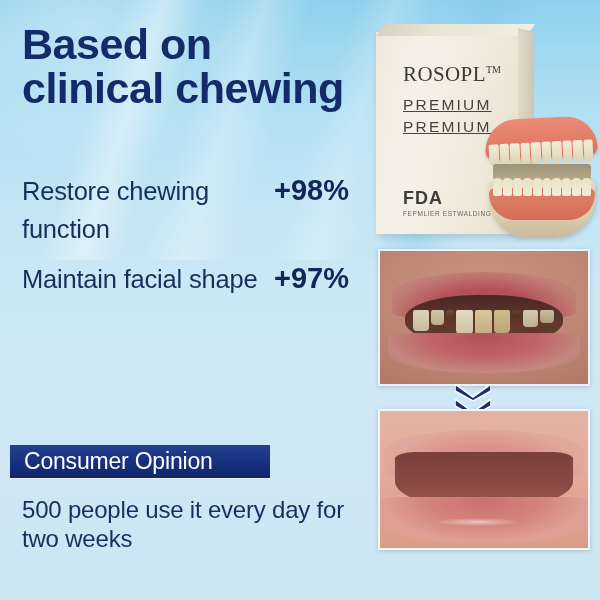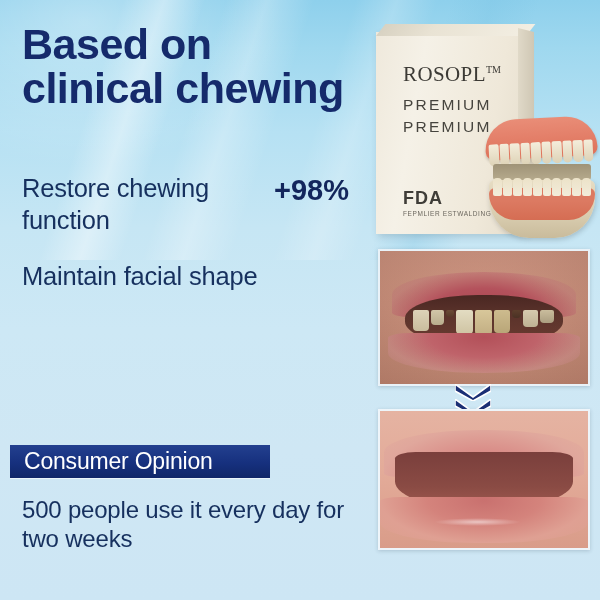--- a/index.html
+++ b/index.html
@@ -35,21 +35,21 @@
     color:#152a6b;font-weight:bold;font-size:43px;line-height:44px;
     letter-spacing:-0.5px;
   }
   .headline div{white-space:nowrap;}
 
   
   .benefits{position:absolute;left:22px;top:172px;width:350px;}
   .brow{position:relative;height:88px;}
   .btext{
     position:absolute;left:0;top:0;width:245px;
-    color:#16305e;font-size:25.5px;line-height:32px;letter-spacing:-0.2px;
+    color:#16305e;font-size:25.5px;line-height:38px;letter-spacing:-0.2px;
   }
   .bpct{
     position:absolute;left:252px;top:2px;
     color:#13265c;font-weight:bold;font-size:29px;letter-spacing:0px;
     white-space:nowrap;
     text-align:center;
   }
 
   
   .banner{
@@ -84,21 +84,21 @@
     background:linear-gradient(90deg,#e0d9c8,#cfc7b4);
     transform:skewY(14deg);transform-origin:left top;
   }
   .brandname{
     position:absolute;left:30px;top:38px;width:130px;
     font-family:"Liberation Serif", serif;font-size:21px;color:#3c3a35;letter-spacing:0.4px;
   }
   .brandname sup{font-size:10px;vertical-align:super;letter-spacing:0;}
   .prodline{
     position:absolute;left:30px;top:70px;width:130px;
-    font-size:15.5px;color:#46443e;letter-spacing:2.2px;line-height:22px;
+    font-size:15.5px;color:#46443e;letter-spacing:2.2px;line-height:22px;text-decoration:underline;
   }
   .fda{
     position:absolute;left:30px;top:164px;
     font-size:18px;color:#3f3d38;letter-spacing:1px;font-weight:bold;
   }
   .fdasub{
     position:absolute;left:30px;top:186px;
     font-size:6.5px;color:#6b675e;letter-spacing:.6px;
   }
   
@@ -241,20 +241,21 @@
     <div>clinical chewing</div>
   </div>
 
   <div class="benefits">
     <div class="brow">
       <div class="btext">Restore chewing function</div>
       <div class="bpct">+98%</div>
     </div>
     <div class="brow">
       <div class="btext">Maintain facial shape</div>
+      <div class="bpct">+97%</div>
     </div>
   </div>
 
   <div class="banner">
     <span>Consumer Opinion</span>
   </div>
   <div class="opinion">500 people use it every day for two weeks</div>
 
   <div class="product">
     <div class="pbox"></div>

